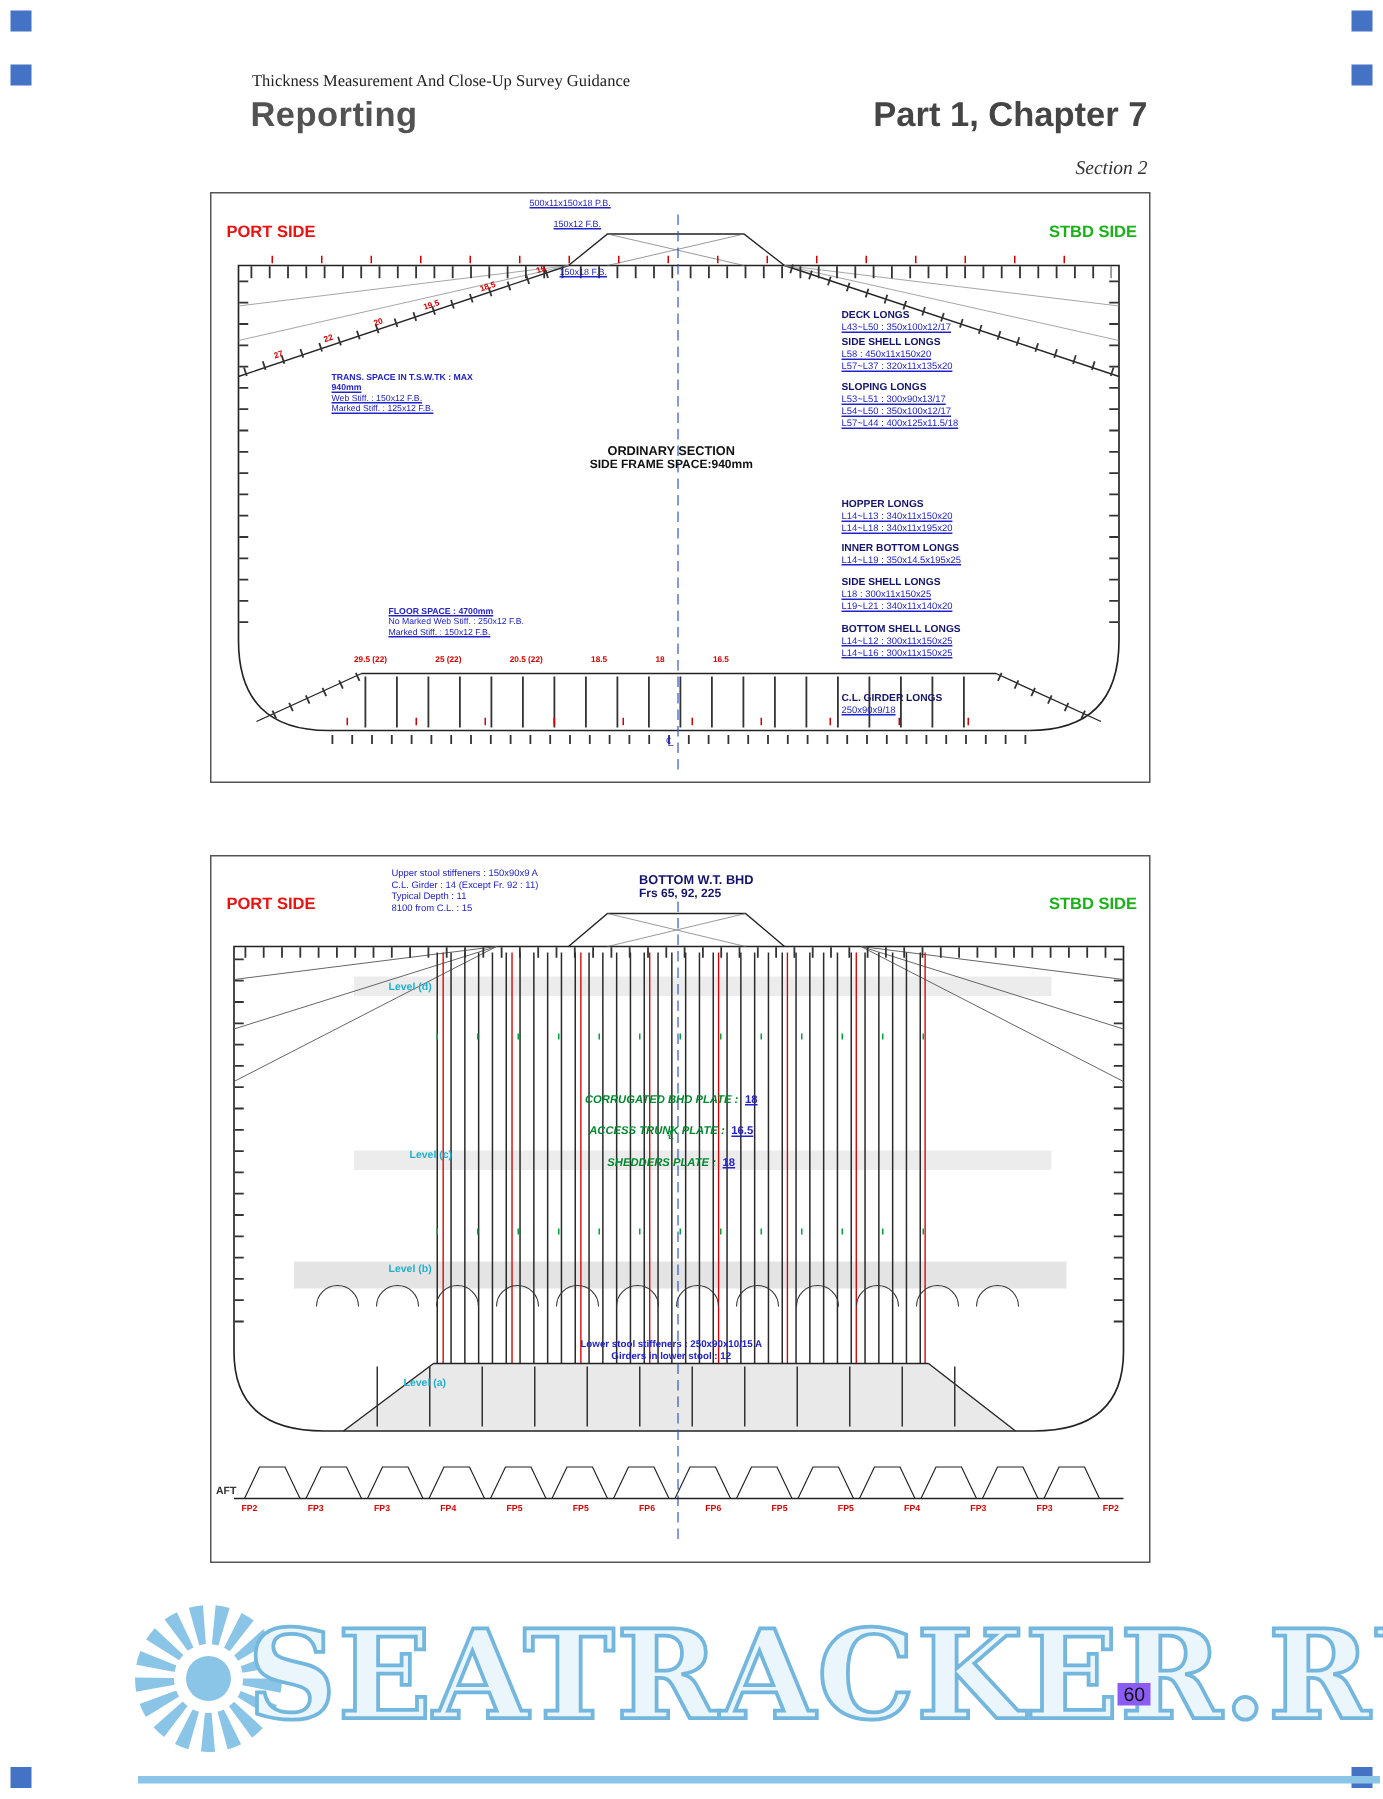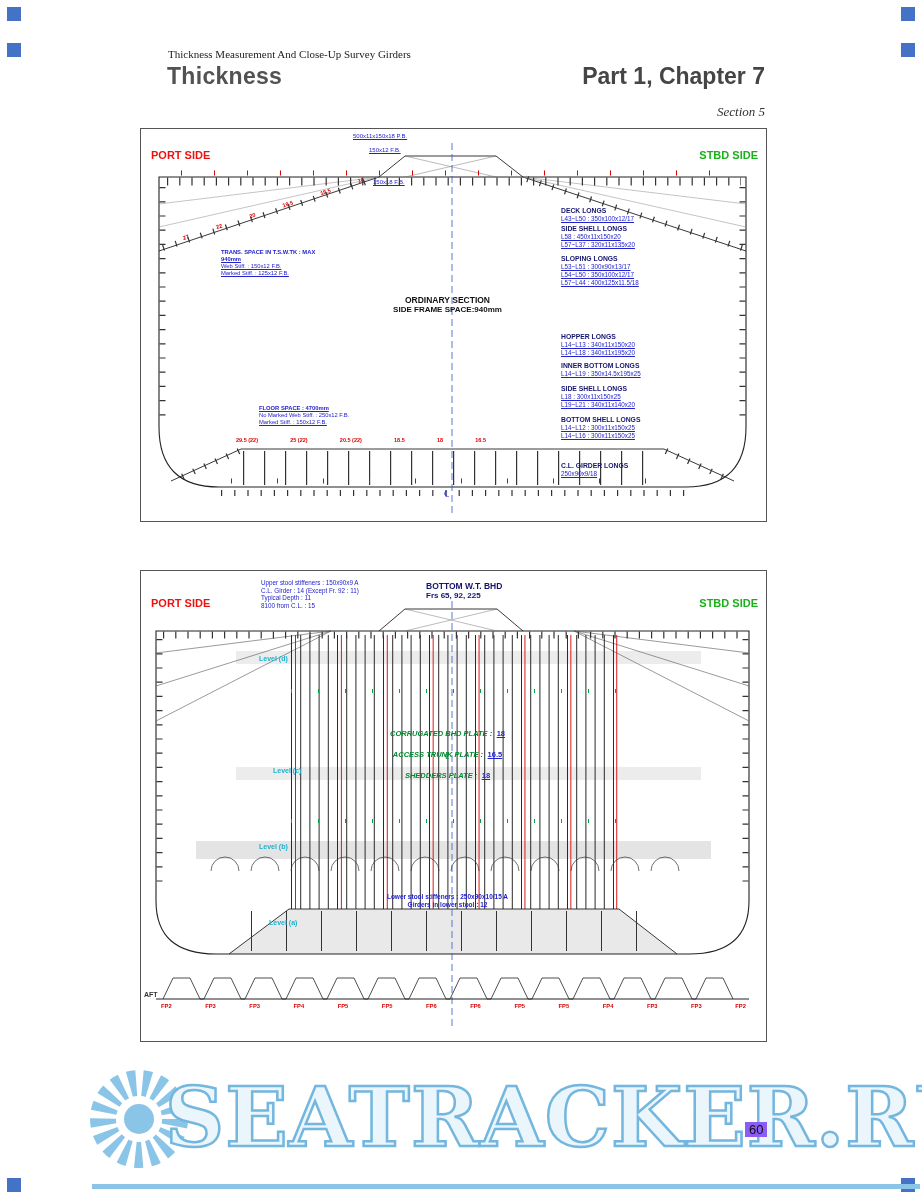--- a/index.html
+++ b/index.html
@@ -39,24 +39,24 @@
 
 <div class="page">
 
   <div class="corner-sq" style="left:7px;top:7px;"></div>
   <div class="corner-sq" style="left:7px;top:43px;"></div>
   <div class="corner-sq" style="left:901px;top:7px;"></div>
   <div class="corner-sq" style="left:901px;top:43px;"></div>
   <div class="corner-sq" style="left:7px;top:1178px;"></div>
   <div class="corner-sq" style="left:901px;top:1178px;"></div>
 
-  <div class="guidance">Thickness Measurement And Close-Up Survey Girders</div>
-  <div class="title-left">Thickness</div>
+  <div class="guidance">Thickness Measurement And Close-Up Survey Guidance</div>
+  <div class="title-left">Reporting</div>
   <div class="title-right">Part 1, Chapter 7</div>
-  <div class="section">Section 5</div>
+  <div class="section">Section 2</div>
 
   <div class="dbox" style="left:140px;top:128px;width:625px;height:392px;">
     <svg width="623" height="390" viewBox="0 0 623 390">
 
       <path d="M18 48 H605 V298 Q605 358 545 358 H78 Q18 358 18 298 Z" fill="none" stroke="#222" stroke-width="1.1"></path>
 
       <path d="M238 48 L264 27 H355 L382 48" fill="none" stroke="#222" stroke-width="0.9"></path>
       <path d="M264 27 L355 48 M355 27 L264 48" fill="none" stroke="#777" stroke-width="0.5"></path>
 
       <path d="M18 122 L238 48 M605 122 L382 48" fill="none" stroke="#222" stroke-width="0.9"></path>

